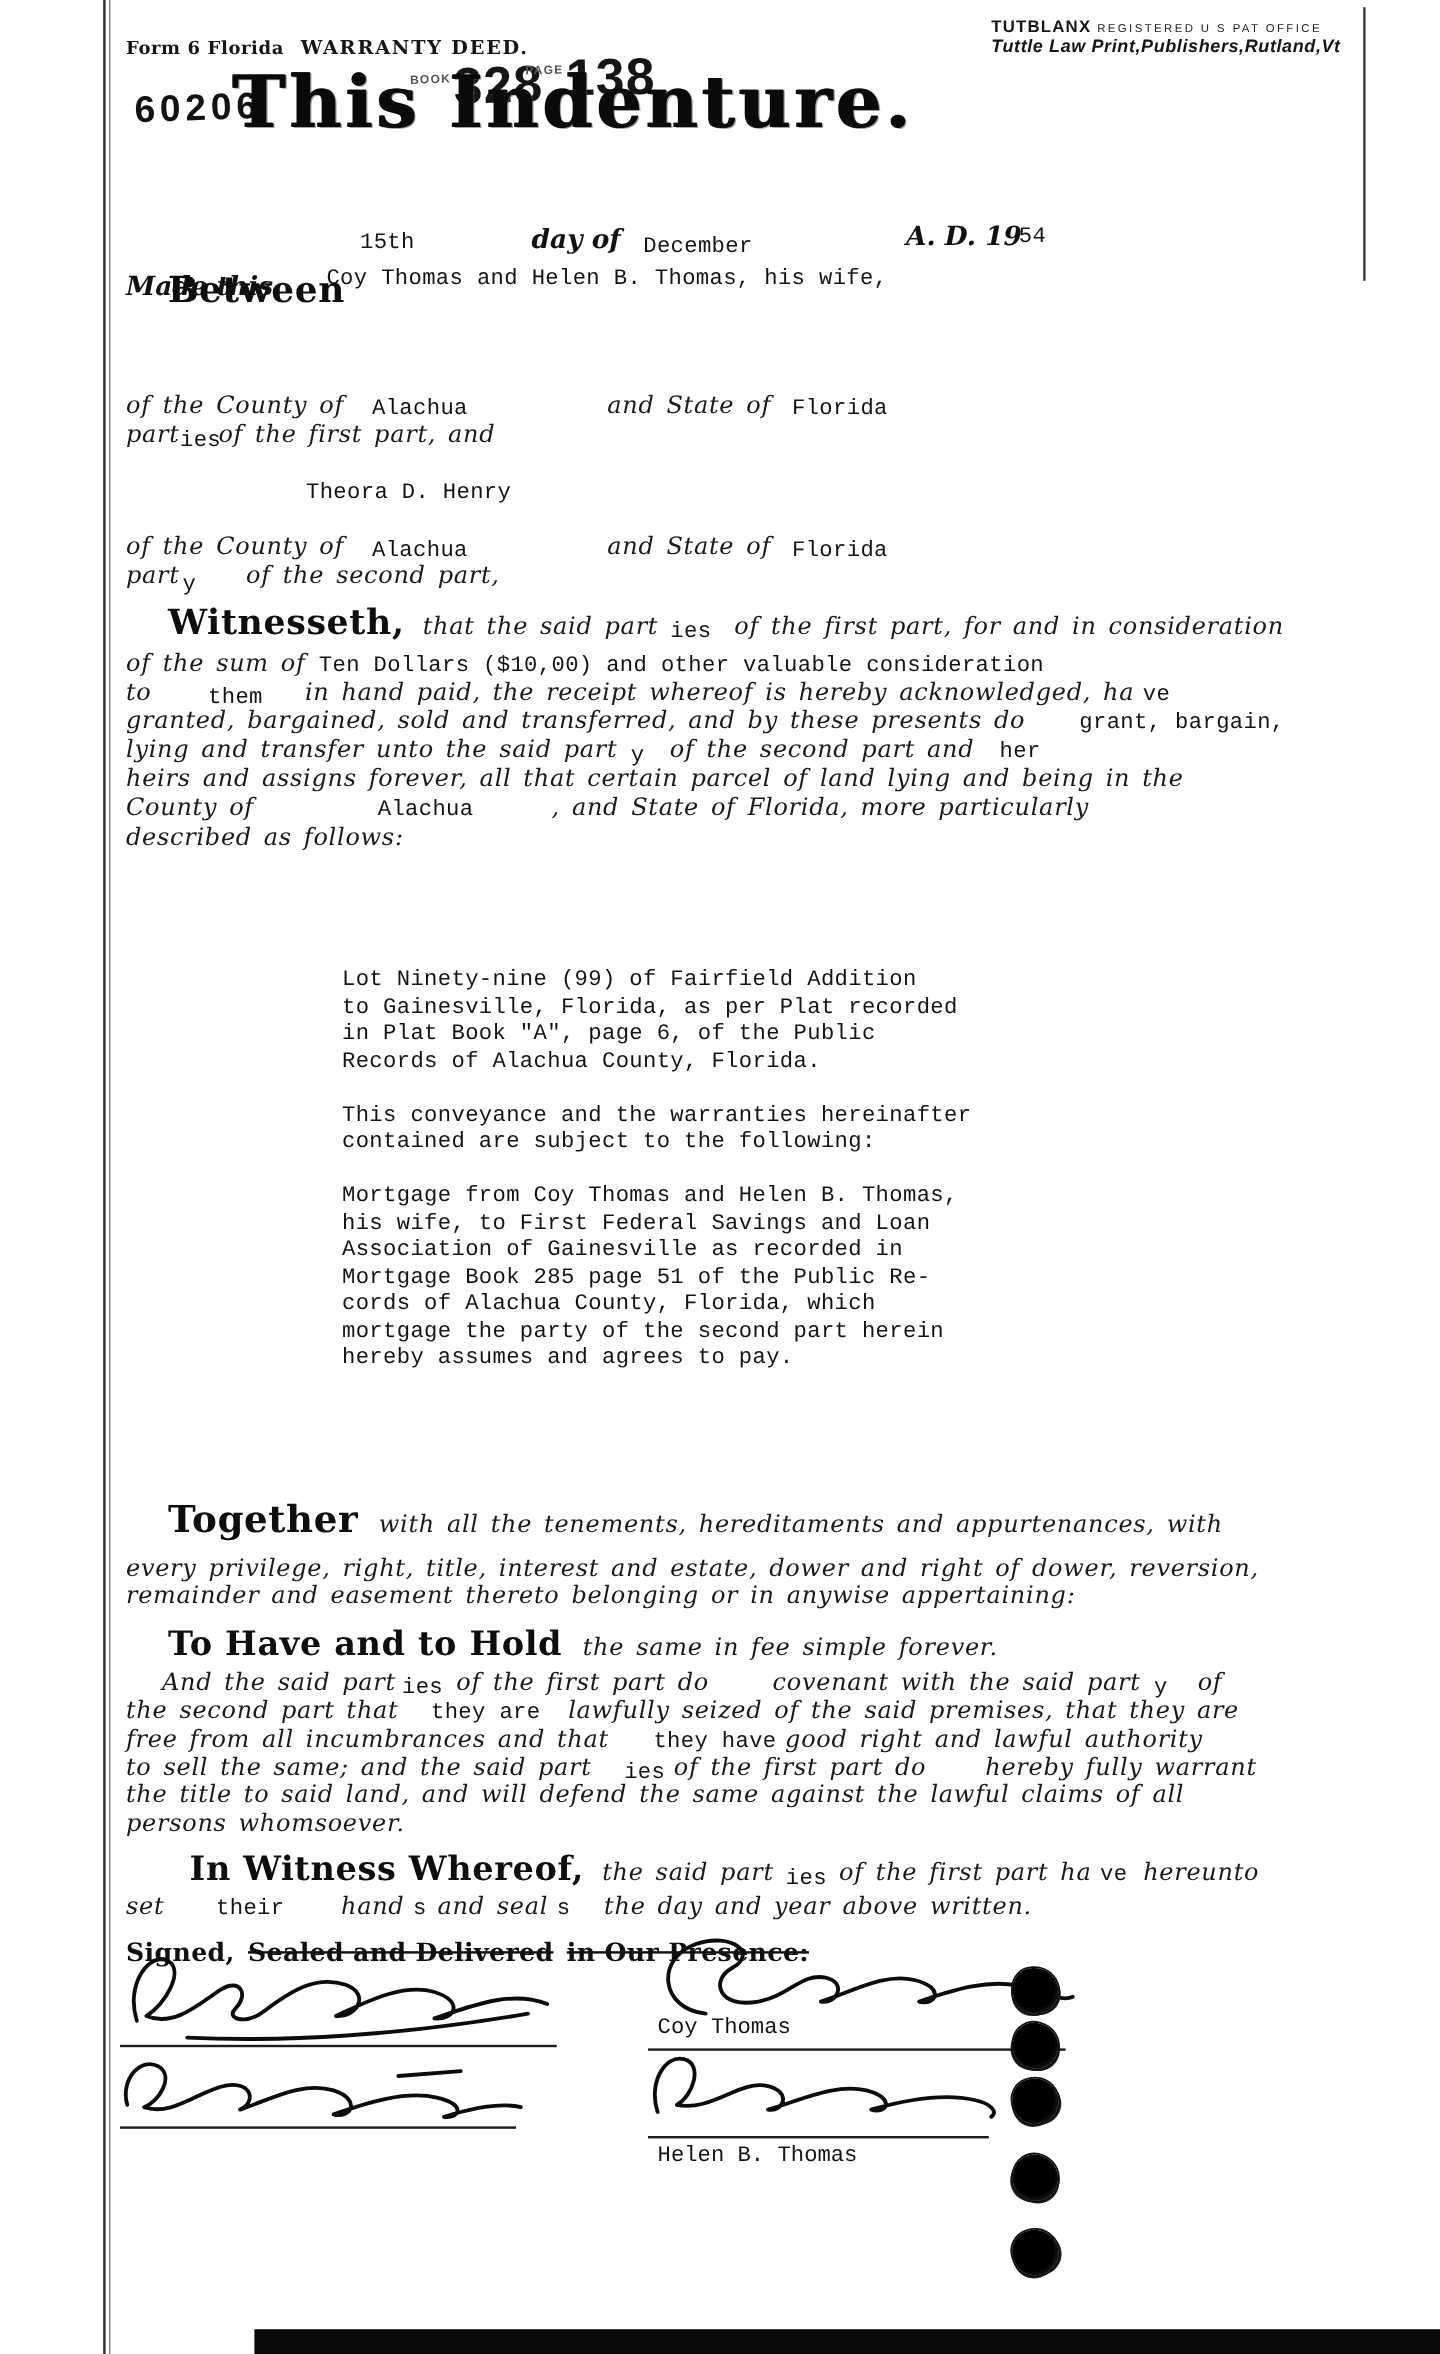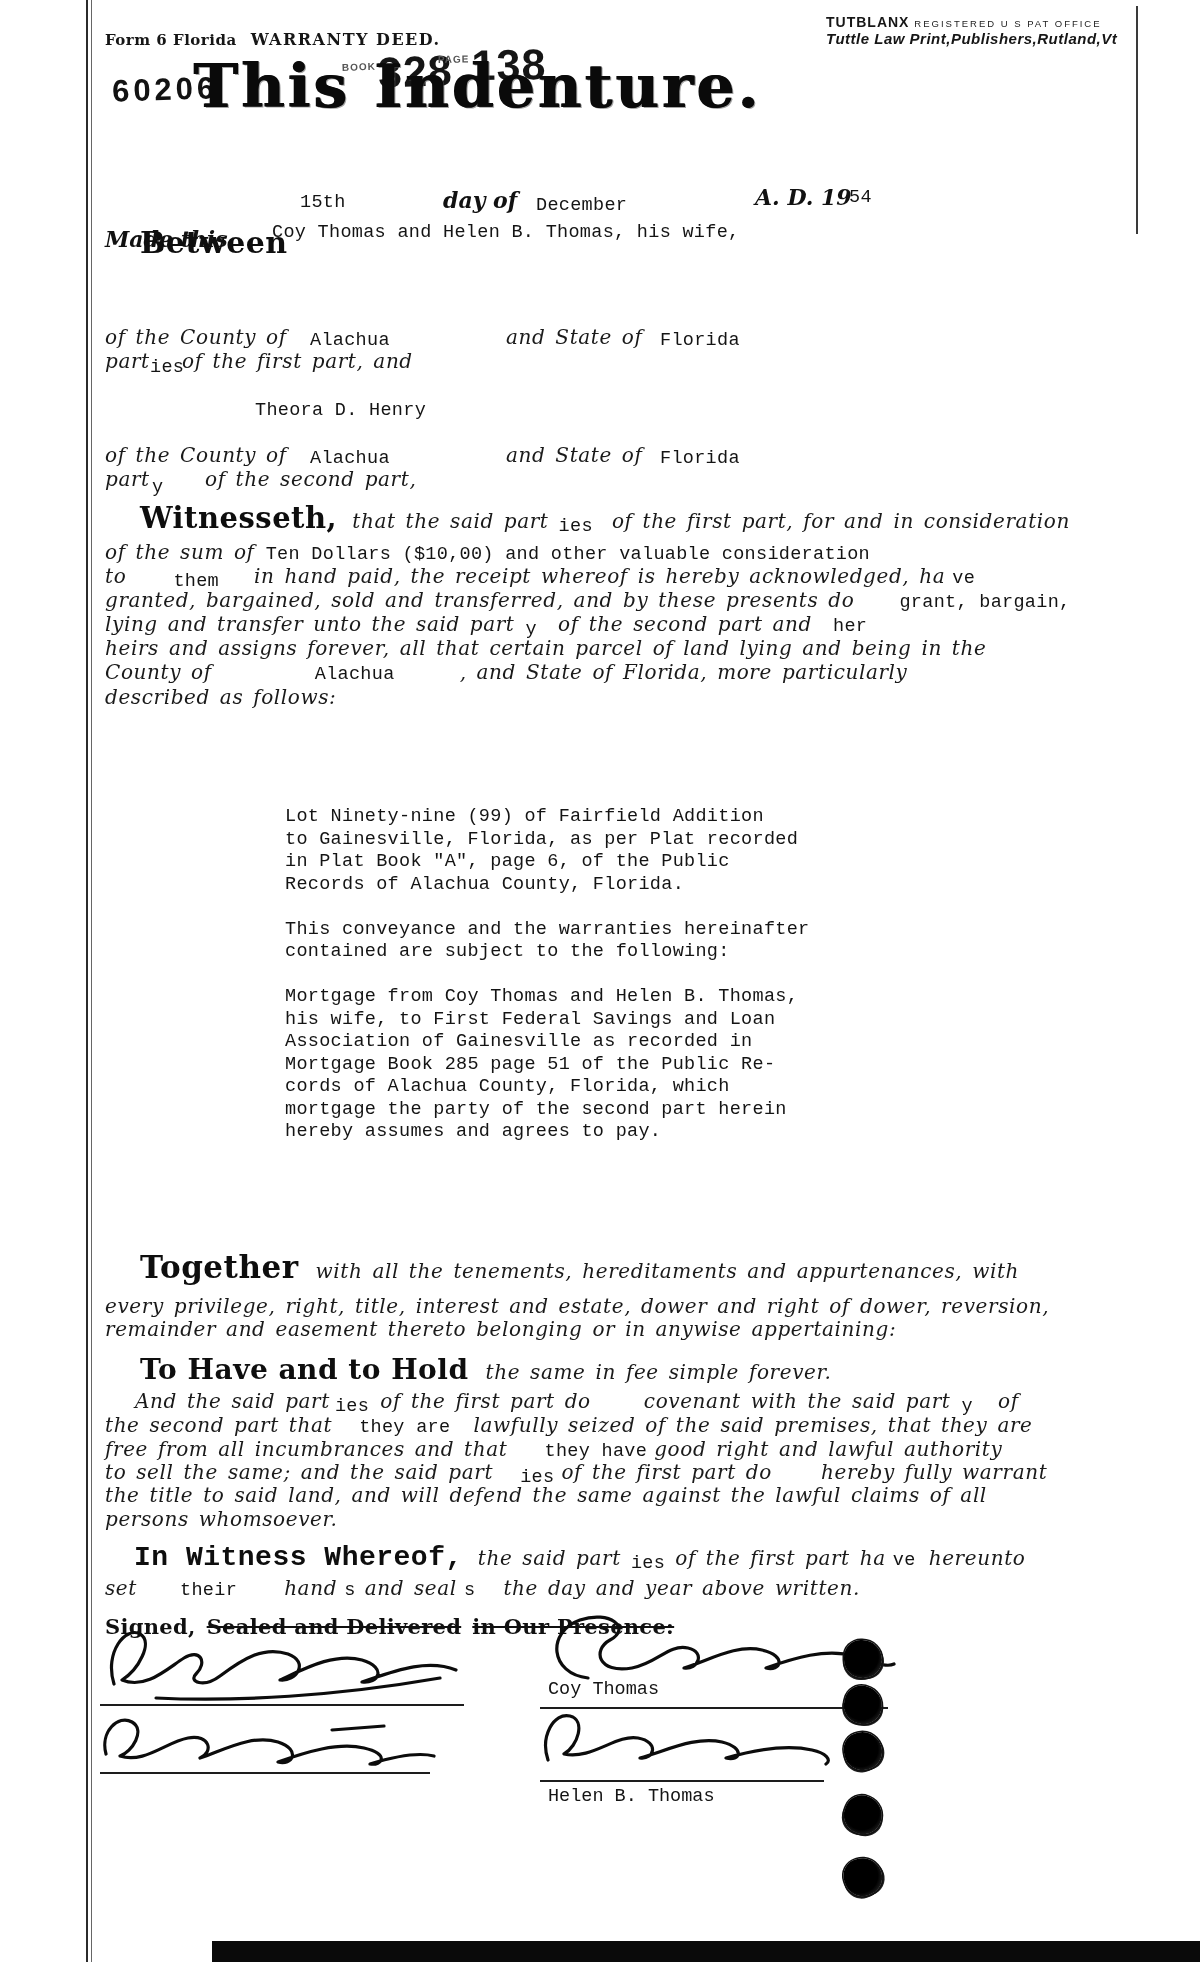--- a/index.html
+++ b/index.html
@@ -205,21 +205,21 @@
     <span class="it" style="margin-left:44px;">hereby fully warrant</span>
   </div>
   <div class="pline" style="top:1484px;">
     <span class="it">the title to said land, and will defend the same against the lawful claims of all</span>
   </div>
   <div class="pline" style="top:1508px;">
     <span class="it">persons whomsoever.</span>
   </div>
 
   <div class="pline" style="top:1544px;">
-    <span class="bld" style="margin-left:29px;font-family:Liberation Mono, monospace;">In Witness Whereof,</span>
+    <span class="bld" style="margin-left:53px;">In Witness Whereof,</span>
     <span class="it" style="margin-left:10px;">the said part</span>
     <span class="mono dn3" style="margin-left:5px;">ies</span>
     <span class="it" style="margin-left:5px;">of the first part ha</span>
     <span class="mono" style="margin-left:2px;">ve</span>
     <span class="it" style="margin-left:8px;">hereunto</span>
   </div>
   <div class="pline" style="top:1577px;">
     <span class="it">set</span>
     <span class="mono" style="margin-left:38px;">their</span>
     <span class="it" style="margin-left:42px;">hand</span>

